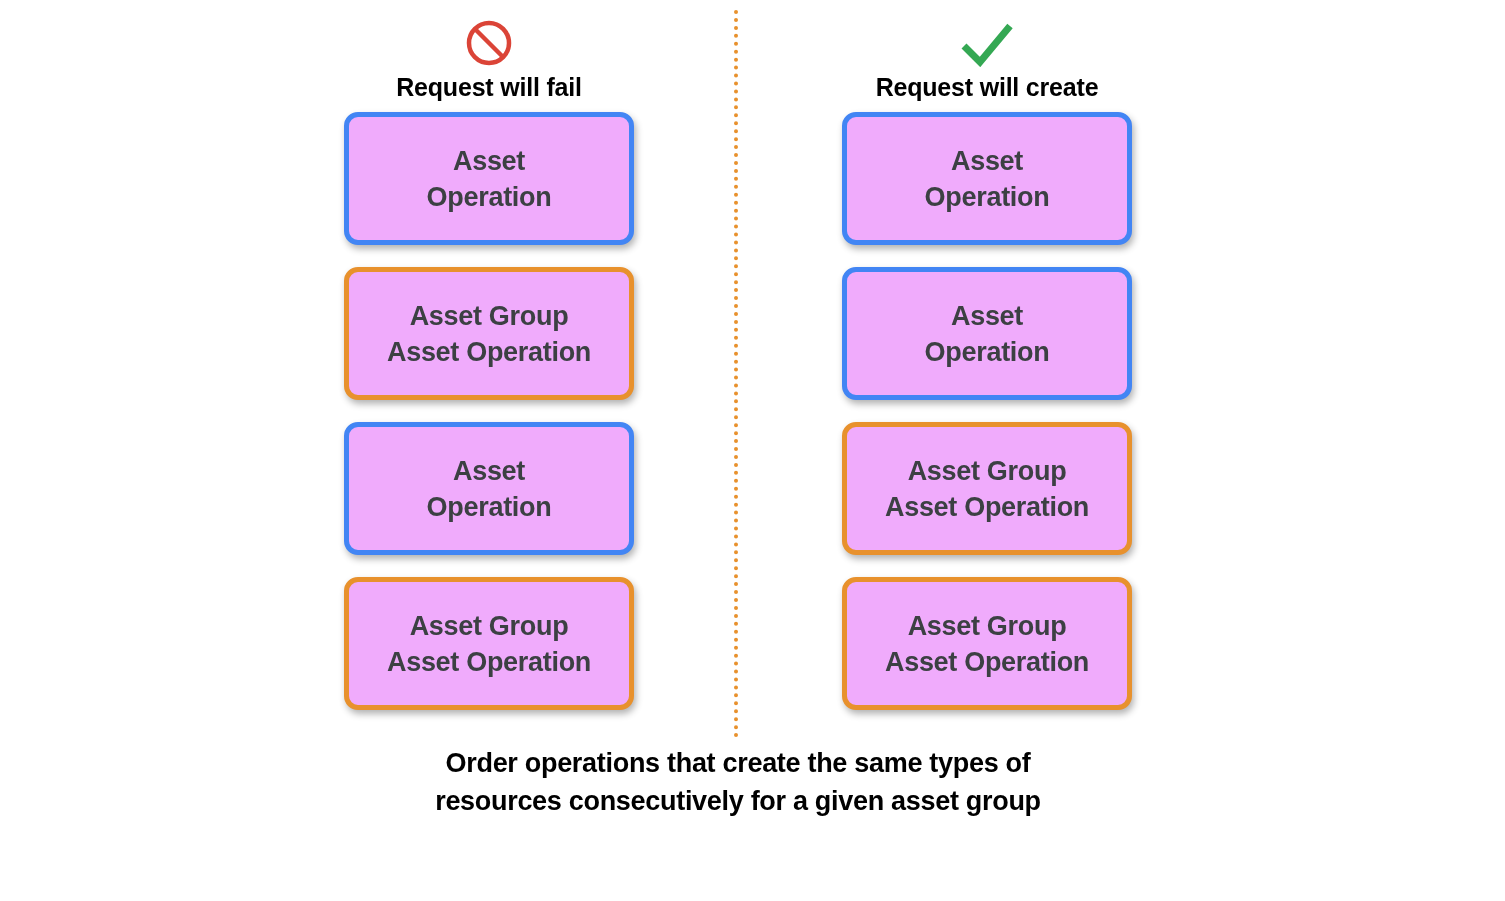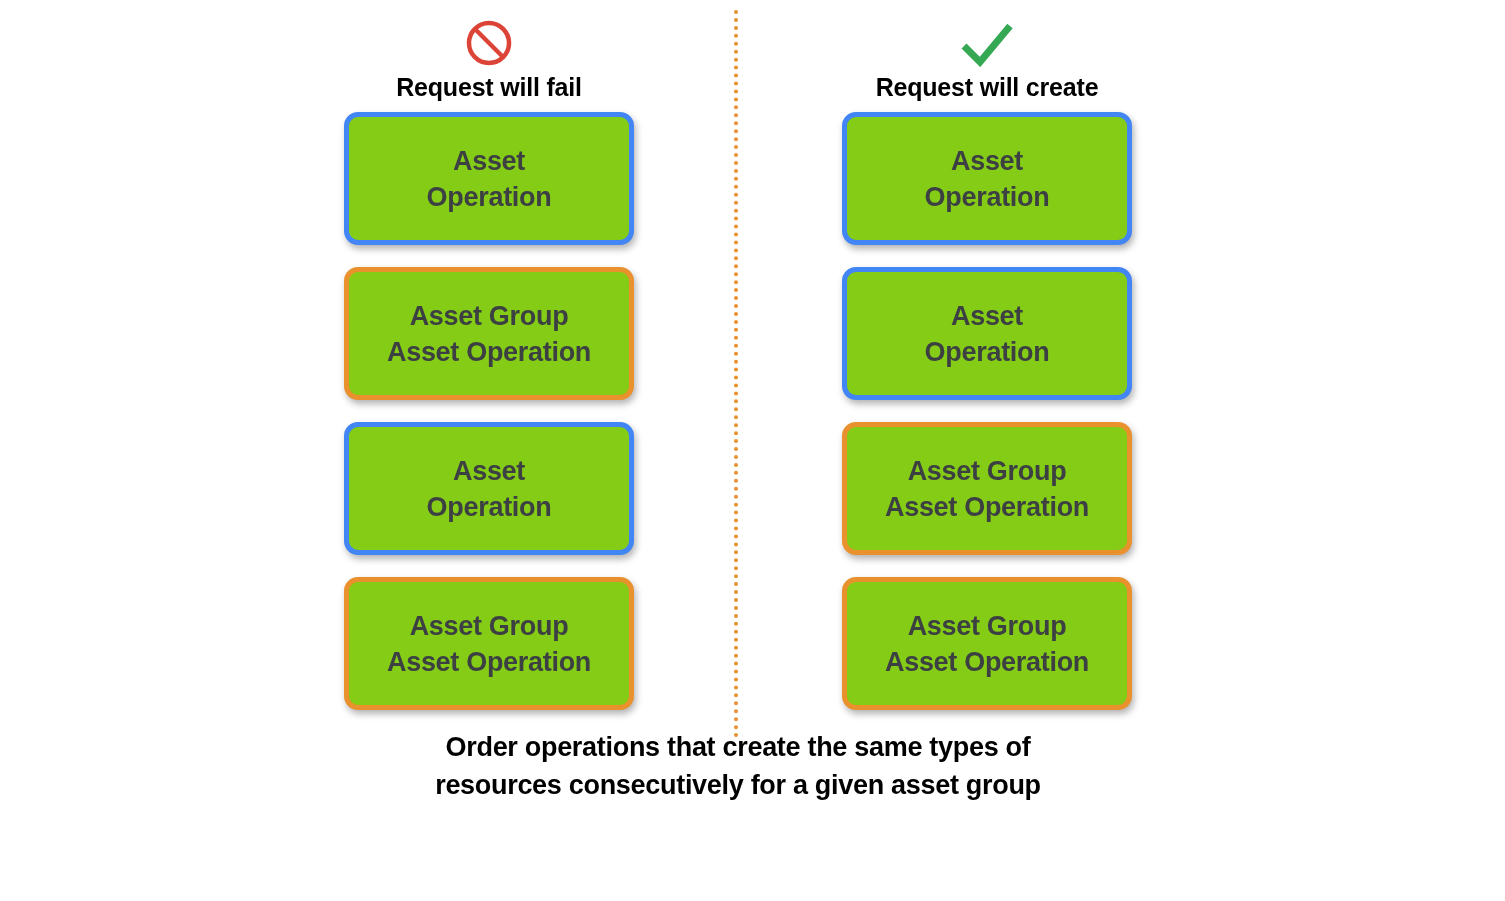--- a/index.html
+++ b/index.html
@@ -54,21 +54,21 @@
     line-height: 30px;
     white-space: nowrap;
   }
 
   
   .box {
     position: absolute;
     width: 290px;
     height: 133px;
     box-sizing: border-box;
-    background: #84cc16;
+    background: #f0abfc;
     border-radius: 14px;
     border: 5px solid #4285F4;
     display: flex;
     align-items: center;
     justify-content: center;
     box-shadow: 2px 4px 7px rgba(0,0,0,0.30);
   }
   .box.blue   { border-color: #4285F4; }
   .box.orange { border-color: #E8912D; }
 
@@ -89,21 +89,21 @@
   
   .row-0 { top: 112px; }
   .row-1 { top: 267px; }
   .row-2 { top: 422px; }
   .row-3 { top: 577px; }
 
   
   .caption {
     position: absolute;
     left: 256px;
-    top: 728px;
+    top: 744px;
     width: 940px;
     text-align: center;
     font-size: 27px;
     font-weight: bold;
     color: #000000;
     line-height: 38px;
     letter-spacing: -0.3px;
     white-space: pre-line;
   }
 </style>

